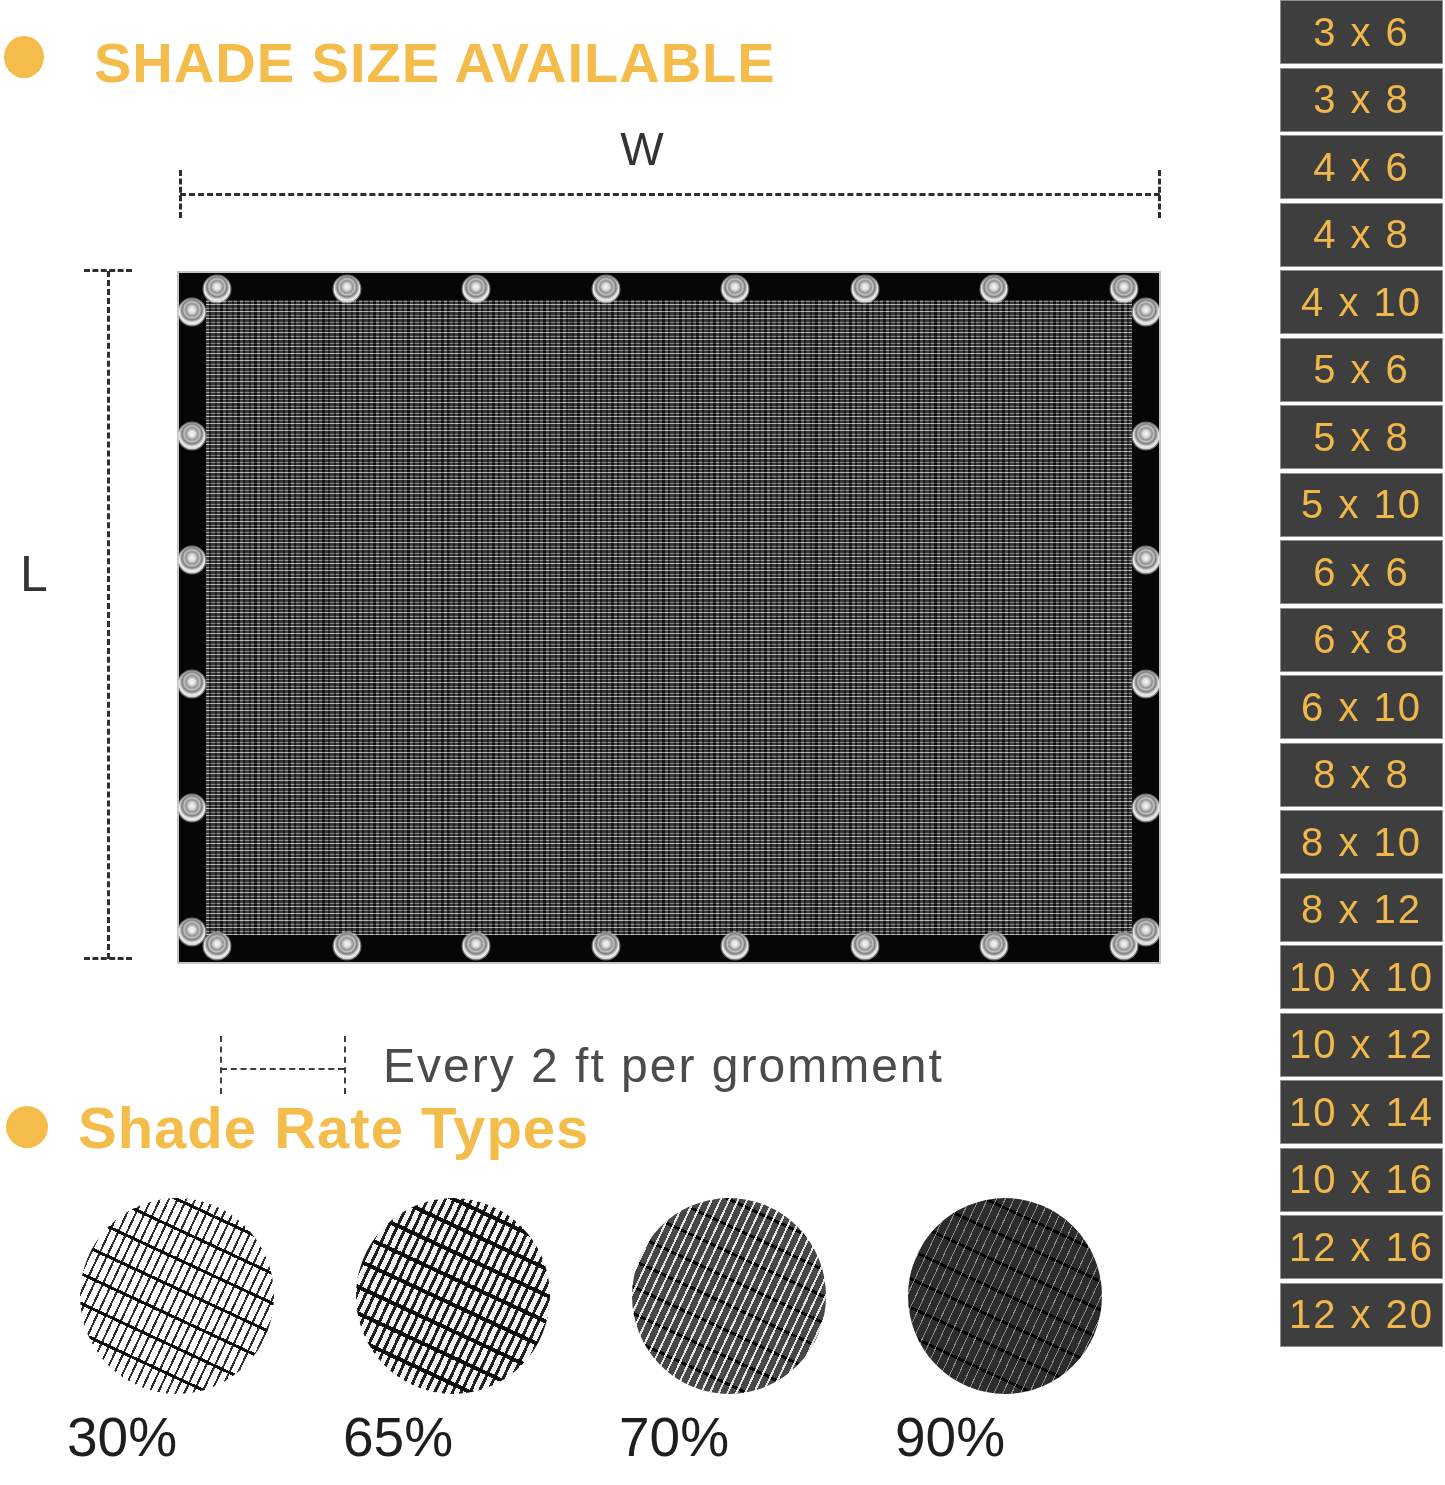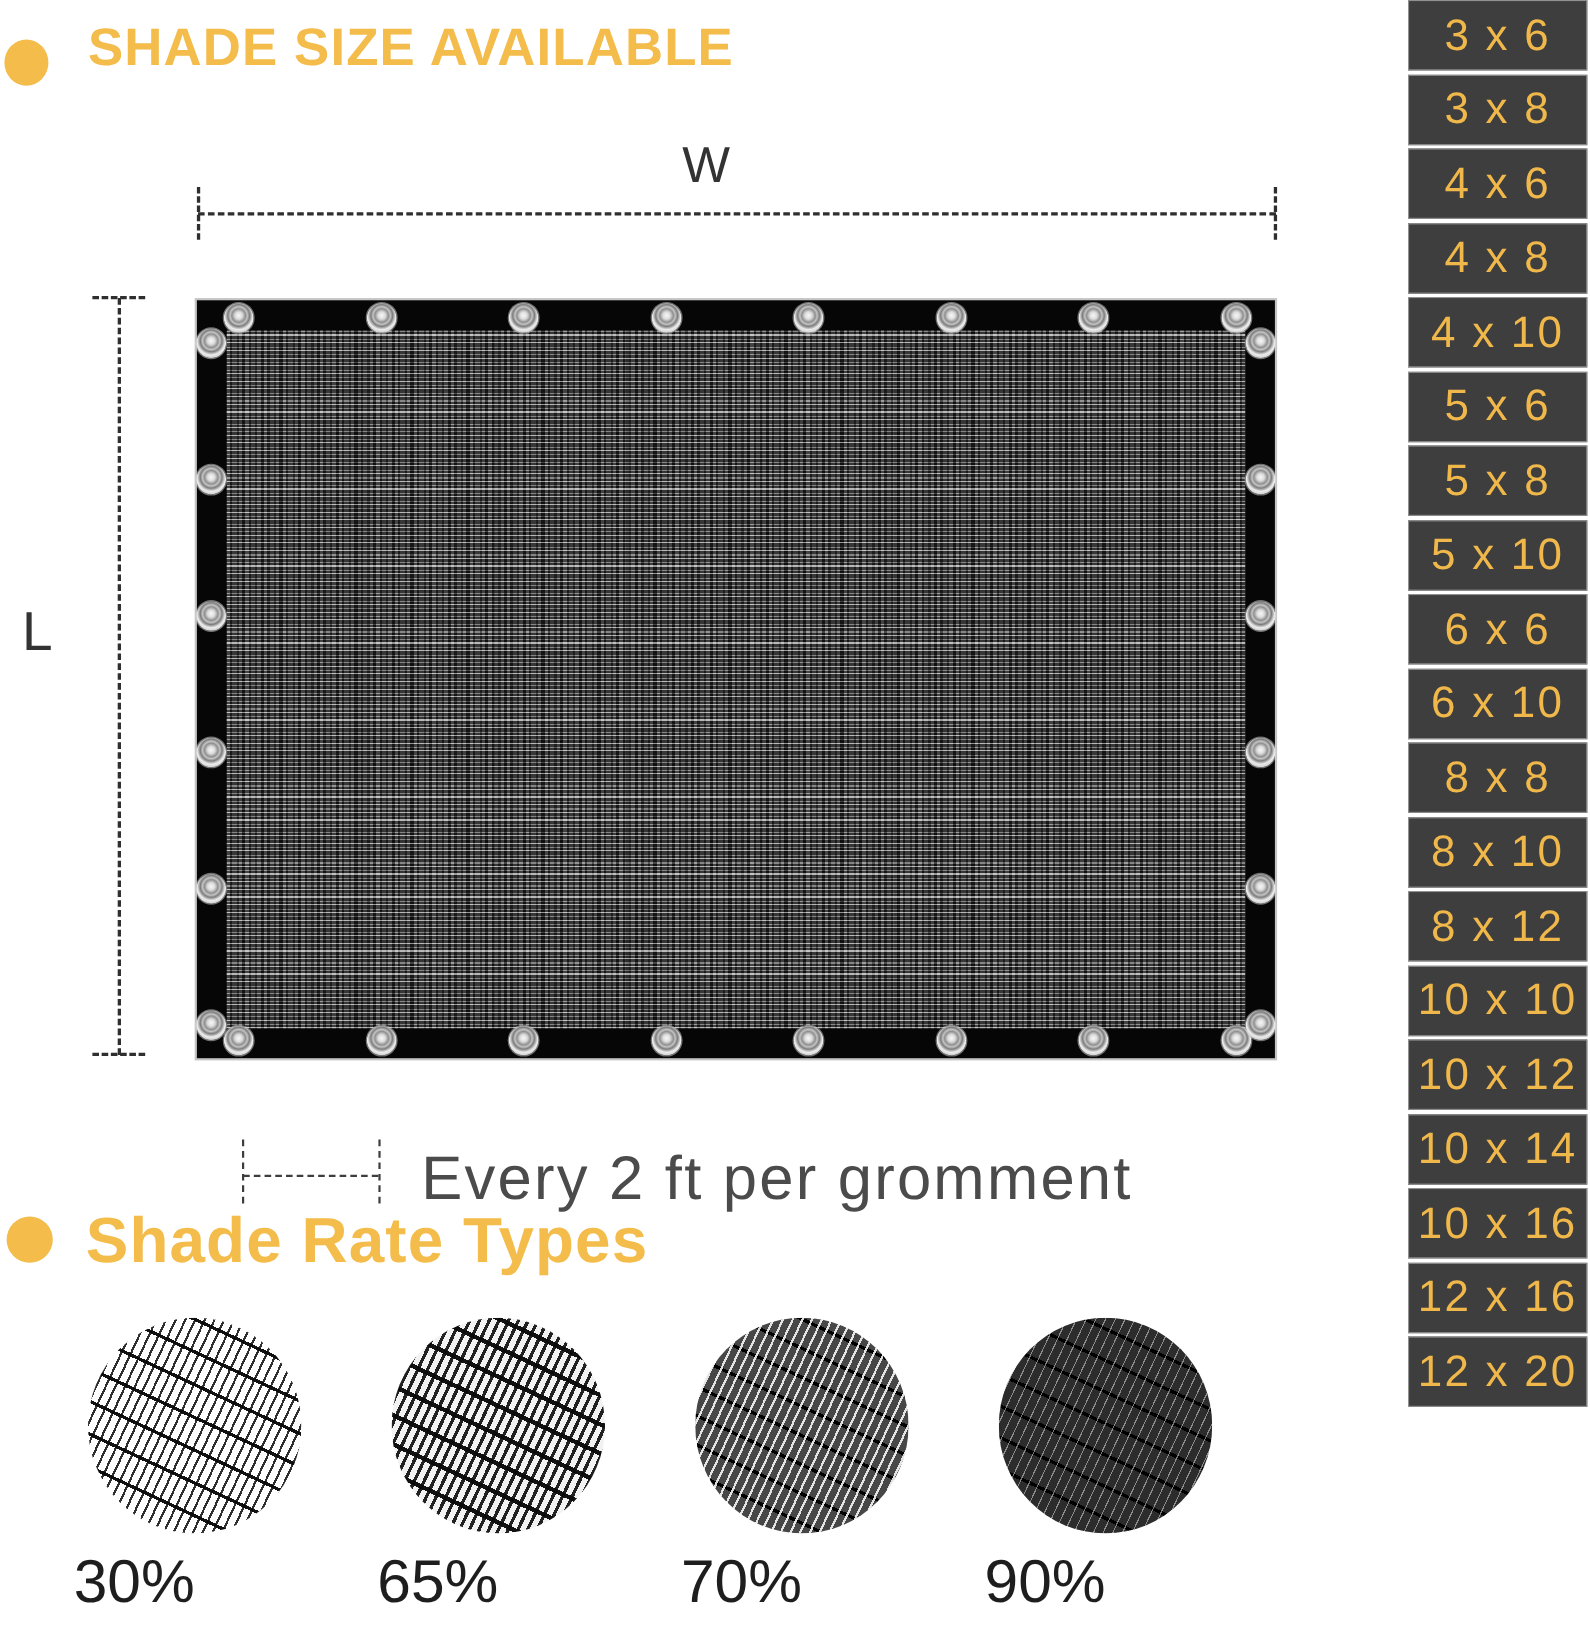--- a/index.html
+++ b/index.html
@@ -5,42 +5,42 @@
   html,body{margin:0;padding:0;background:#fff;}
   .canvas{
     position:relative;width:1445px;height:1485px;background:#ffffff;overflow:hidden;
     font-family:"Liberation Sans", sans-serif;
   }
   
   .bullet{position:absolute;border-radius:50%;background:#F3BC4B;}
   .bullet1{left:4px;top:36px;width:40px;height:42px;}
   .bullet2{left:6px;top:1106px;width:42px;height:42px;}
   .h1{
-    position:absolute;left:80px;top:16px;margin:0;
-    font-size:48px;font-weight:bold;color:#F3BC4B;letter-spacing:1px;white-space:nowrap;text-align:right;
+    position:absolute;left:80px;top:16px;margin:14px;
+    font-size:56px;font-weight:bold;color:#F3BC4B;letter-spacing:1px;white-space:nowrap;text-align:right;
   }
   .h2{
     position:absolute;left:78px;top:1094px;margin:0;
     font-size:58px;font-weight:bold;color:#F3BC4B;letter-spacing:1px;white-space:nowrap;
   }
   
   .dim-label{position:absolute;color:#3a3a3a;font-weight:bold;}
   .w-label{left:612px;top:122px;width:60px;text-align:center;font-size:46px;font-weight:normal;color:#333;}
   .l-label{left:20px;top:545px;font-size:50px;font-weight:normal;color:#333;}
   .w-line{position:absolute;left:180px;top:193px;width:980px;height:0;border-top:3px dashed #2f2f2f;}
   .w-tick{position:absolute;top:170px;width:0;height:48px;border-left:3px dashed #2f2f2f;}
   .w-tick.left{left:179px;} .w-tick.right{left:1158px;}
   .l-line{position:absolute;left:107px;top:271px;height:688px;width:0;border-left:3px dashed #2f2f2f;}
   .l-tick{position:absolute;left:84px;width:48px;height:0;border-top:3px dashed #2f2f2f;}
   .l-tick.top{top:269px;} .l-tick.bottom{top:957px;}
   .mini-line{position:absolute;left:221px;top:1068px;width:123px;height:0;border-top:2px dashed #3d3d3d;}
   .mini-tick{position:absolute;top:1036px;width:0;height:58px;border-left:2px dashed #3d3d3d;}
   .mini-tick.left{left:220px;} .mini-tick.right{left:344px;}
   .grommet-note{
-    position:absolute;left:383px;top:1038px;font-size:56px;color:#4b4b4b;
+    position:absolute;left:383px;top:1038px;font-size:48px;color:#4b4b4b;
     letter-spacing:2px;white-space:nowrap;
   }
   
   .net{
     position:absolute;left:179px;top:273px;width:980px;height:689px;
     background:#060606;box-shadow:0 0 0 2px #c4c4c4;
   }
   .mesh{
     position:absolute;left:27px;top:27px;right:27px;bottom:27px;
     background-color:#4a4a4a;
@@ -175,20 +175,21 @@
   <div class="size-col" id="size-col">
       <div class="size-box">3 x 6</div>
       <div class="size-box">3 x 8</div>
       <div class="size-box">4 x 6</div>
       <div class="size-box">4 x 8</div>
       <div class="size-box">4 x 10</div>
       <div class="size-box">5 x 6</div>
       <div class="size-box">5 x 8</div>
       <div class="size-box">5 x 10</div>
       <div class="size-box">6 x 6</div>
+      <div class="size-box">6 x 8</div>
       <div class="size-box">6 x 10</div>
       <div class="size-box">8 x 8</div>
       <div class="size-box">8 x 10</div>
       <div class="size-box">8 x 12</div>
       <div class="size-box">10 x 10</div>
       <div class="size-box">10 x 12</div>
       <div class="size-box">10 x 14</div>
       <div class="size-box">10 x 16</div>
       <div class="size-box">12 x 16</div>
       <div class="size-box">12 x 20</div>

